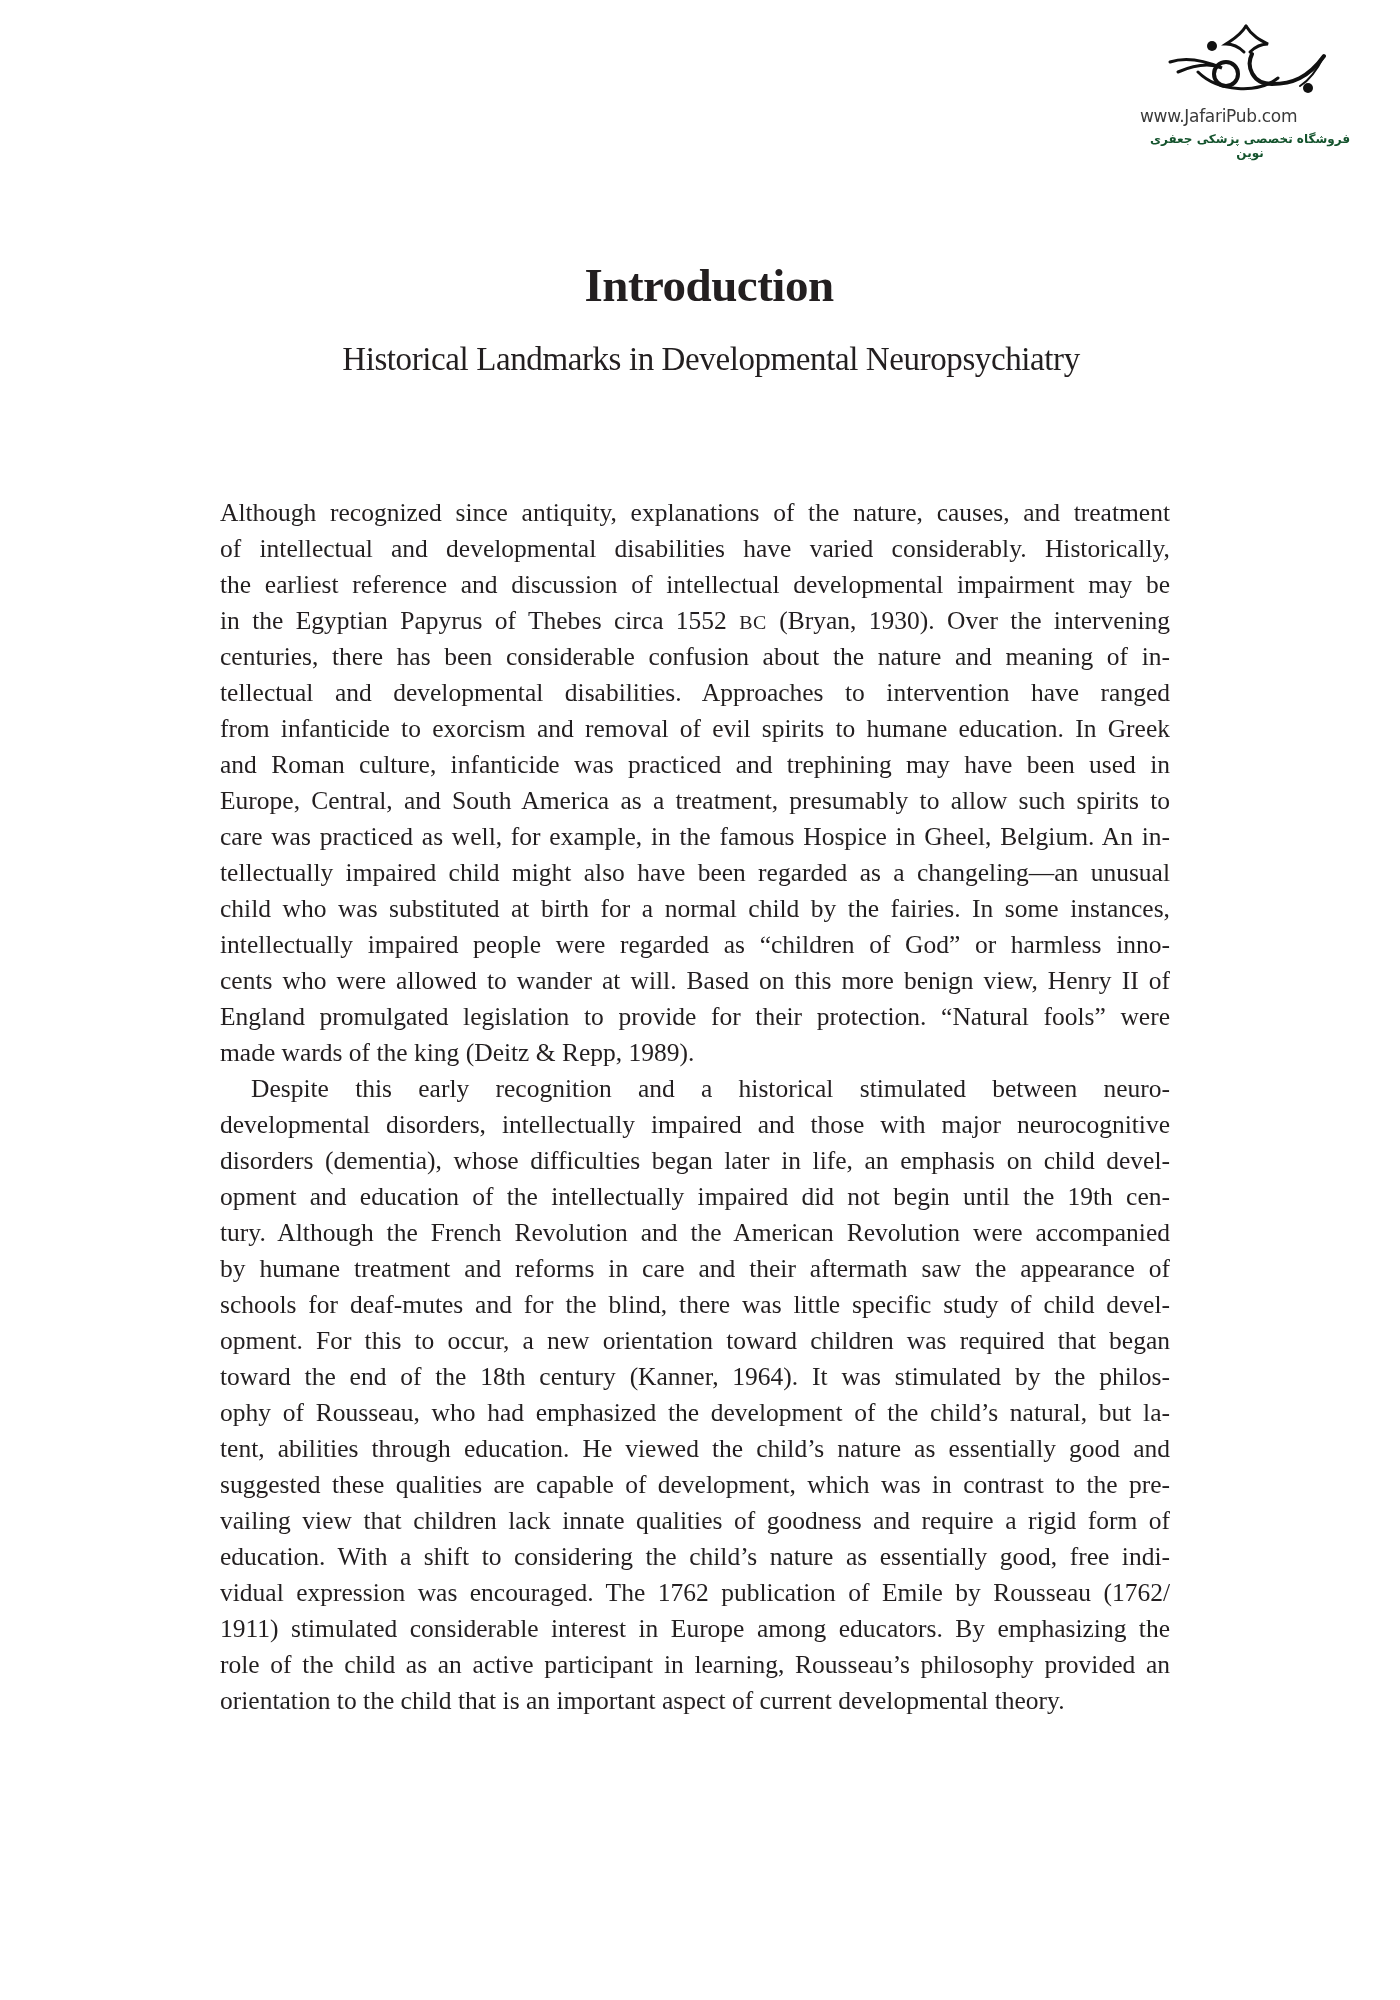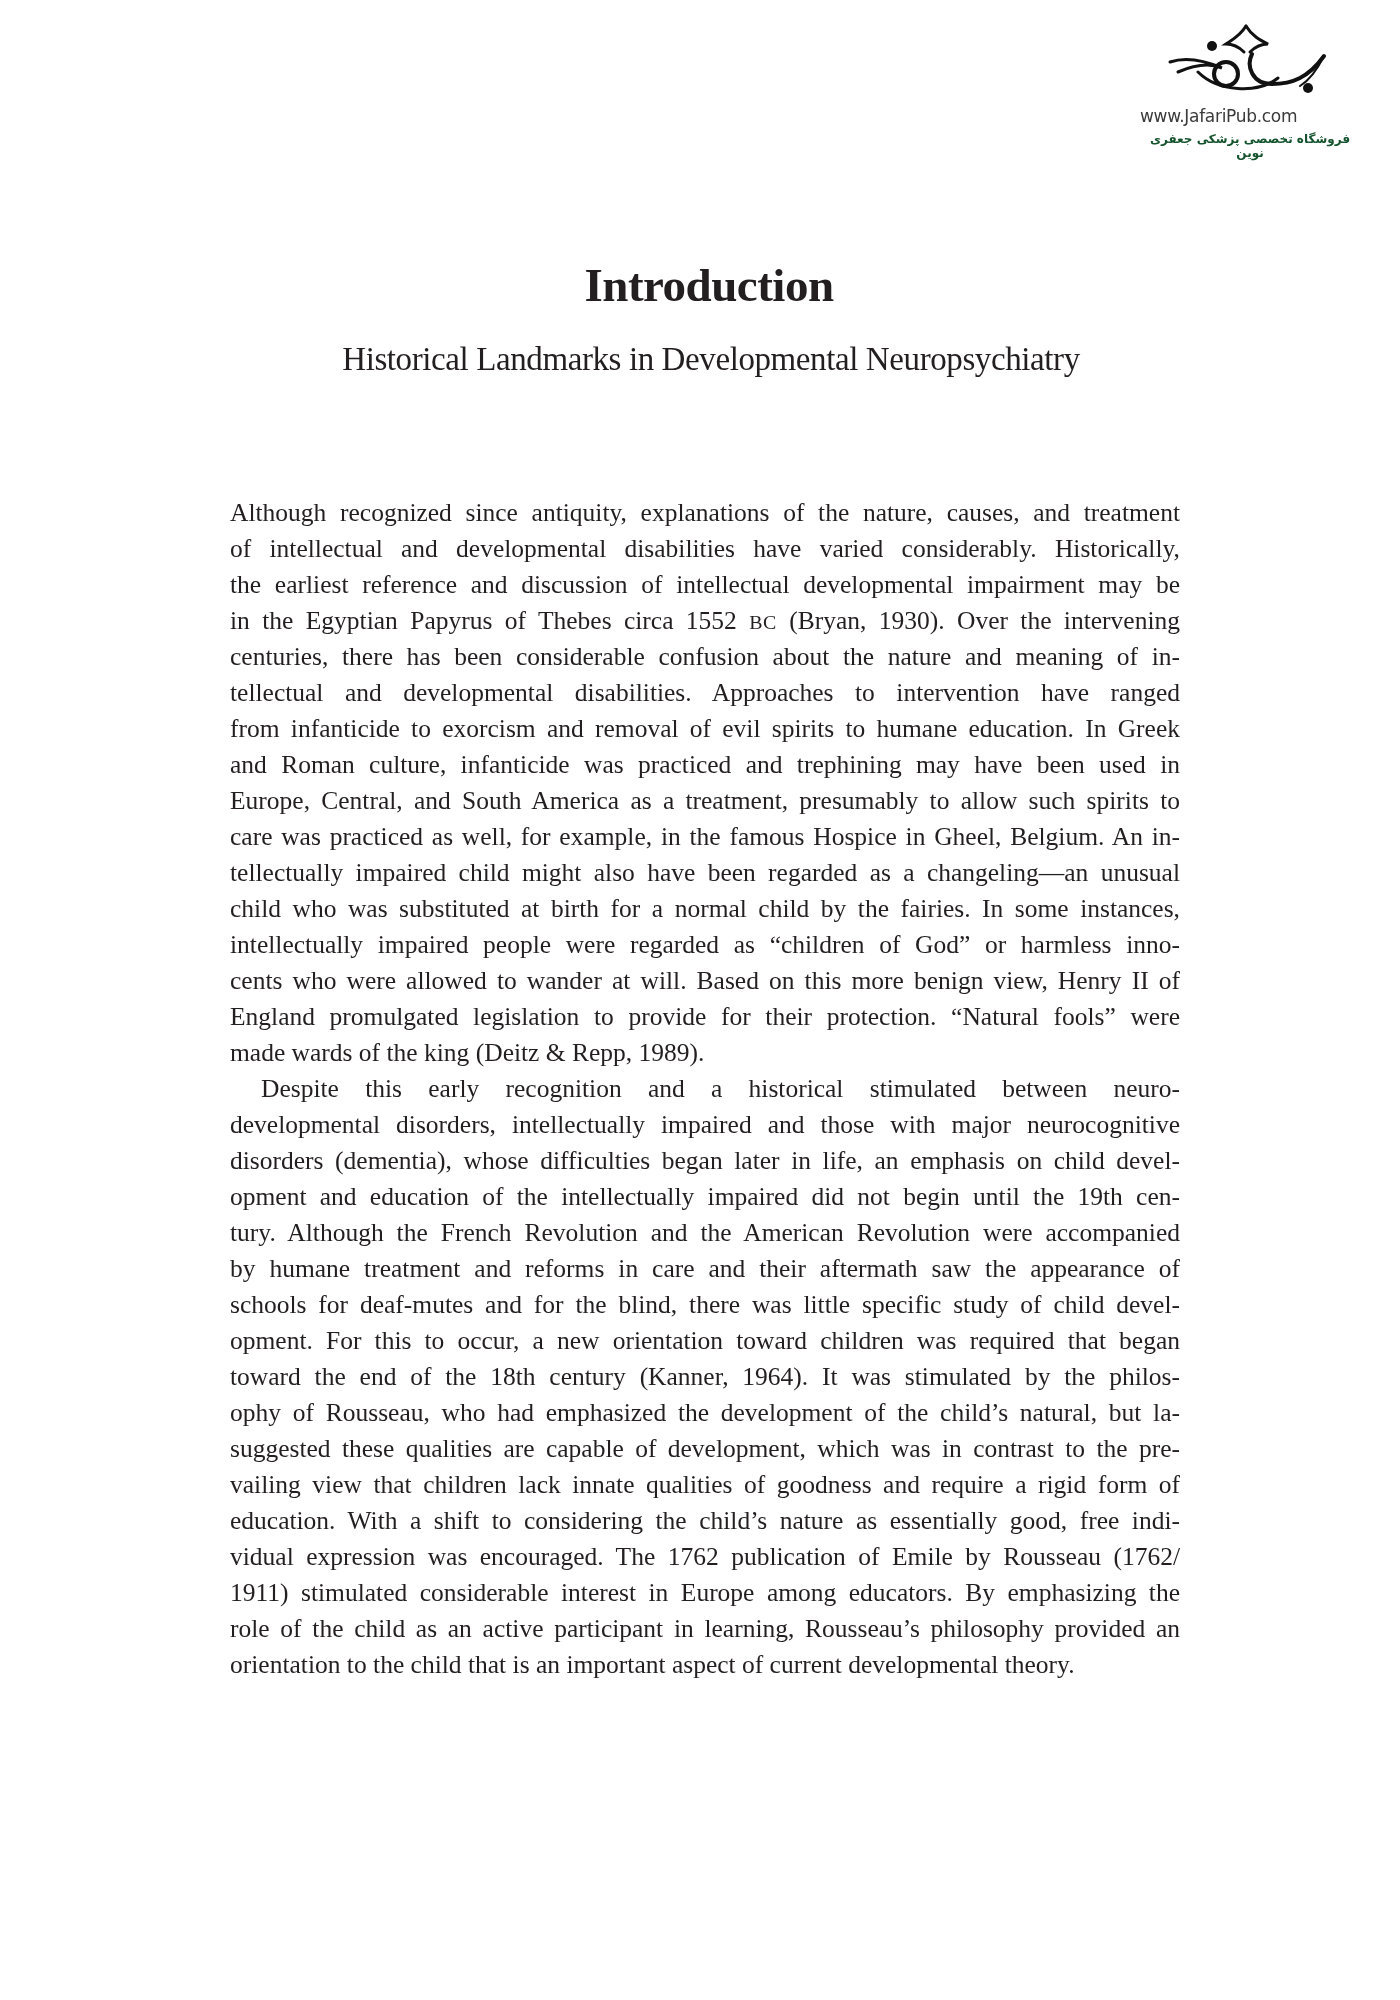--- a/index.html
+++ b/index.html
@@ -8,21 +8,21 @@
   .logo { position: absolute; left: 1140px; top: 22px; width: 220px; height: 130px; }
   .logo-mark { position: absolute; left: 28px; top: 0; width: 160px; height: 80px; }
   .logo-url { position: absolute; left: 0; top: 84px; width: 220px; text-align: left;
               font-family: "DejaVu Sans", sans-serif; font-size: 17px; color: #3a3a3a; letter-spacing: -0.3px; }
   .logo-fa { position: absolute; left: 0; top: 110px; width: 220px; text-align: center;
              font-family: "DejaVu Sans", sans-serif; font-size: 12px; color: #14532d; direction: rtl; font-weight: bold; }
   .title { position: absolute; left: 0; width: 1418px; top: 258px; text-align: center;
            font-size: 47px; font-weight: bold; letter-spacing: -0.5px; }
   .subtitle { position: absolute; left: 0; width: 1422px; top: 341px; text-align: center;
               font-size: 33px; letter-spacing: -0.4px; }
-  .body-text { position: absolute; left: 230px; top: 495px; width: 950px; font-size: 25.5px; line-height: 36px; }
+  .body-text { position: absolute; left: 220px; top: 495px; width: 950px; font-size: 25.5px; line-height: 36px; }
   .line { display: block; text-align: justify; text-align-last: justify; white-space: nowrap; height: 36px; }
   .line.last { text-align-last: left; }
   .line.indent { text-indent: 31px; }
   .line span { white-space: normal; }
   .sc { font-size: 0.78em; letter-spacing: 0.5px; }
   .it { }
 </style>
 </head>
 <body>
 
@@ -70,20 +70,21 @@
       <span class="line indent"><span>Despite this early recognition and a historical stimulated between neuro-</span></span>
       <span class="line"><span>developmental disorders, intellectually impaired and those with major neurocognitive</span></span>
       <span class="line"><span>disorders (dementia), whose difficulties began later in life, an emphasis on child devel-</span></span>
       <span class="line"><span>opment and education of the intellectually impaired did not begin until the 19th cen-</span></span>
       <span class="line"><span>tury. Although the French Revolution and the American Revolution were accompanied</span></span>
       <span class="line"><span>by humane treatment and reforms in care and their aftermath saw the appearance of</span></span>
       <span class="line"><span>schools for deaf-mutes and for the blind, there was little specific study of child devel-</span></span>
       <span class="line"><span>opment. For this to occur, a new orientation toward children was required that began</span></span>
       <span class="line"><span>toward the end of the 18th century (Kanner, 1964). It was stimulated by the philos-</span></span>
       <span class="line"><span>ophy of Rousseau, who had emphasized the development of the child’s natural, but la-</span></span>
+      <span class="line"><span>tent, abilities through education. He viewed the child’s nature as essentially good and</span></span>
       <span class="line"><span>suggested these qualities are capable of development, which was in contrast to the pre-</span></span>
       <span class="line"><span>vailing view that children lack innate qualities of goodness and require a rigid form of</span></span>
       <span class="line"><span>education. With a shift to considering the child’s nature as essentially good, free indi-</span></span>
       <span class="line"><span>vidual expression was encouraged. The 1762 publication of <span class="it">Emile</span> by Rousseau (1762/</span></span>
       <span class="line"><span>1911) stimulated considerable interest in Europe among educators. By emphasizing the</span></span>
       <span class="line"><span>role of the child as an active participant in learning, Rousseau’s philosophy provided an</span></span>
       <span class="line last"><span>orientation to the child that is an important aspect of current developmental theory.</span></span>
     </p>
 </div>
 

